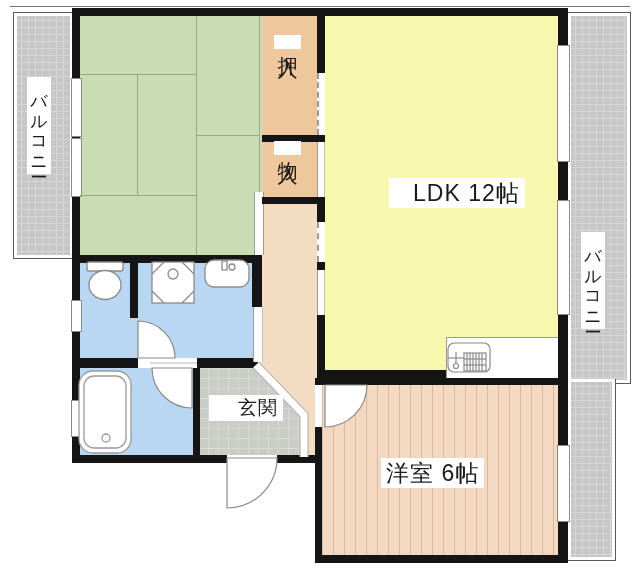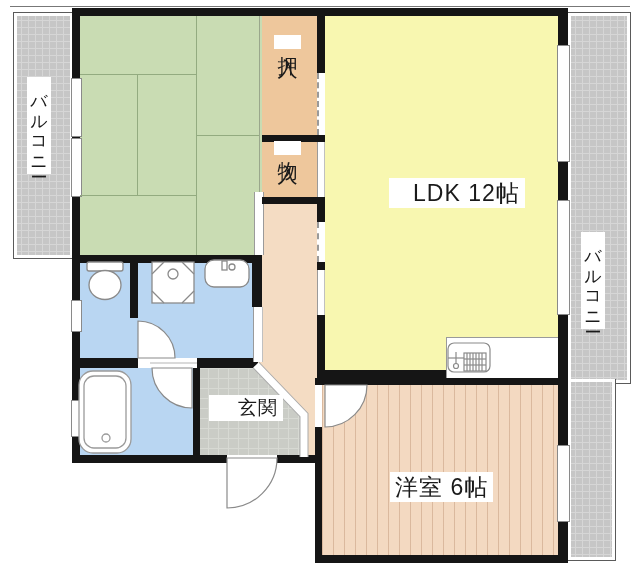--- a/index.html
+++ b/index.html
@@ -46,21 +46,21 @@
   .thinline-v { position:absolute; width:0; border-left:1px solid #9aa78c; z-index:2; }
   
   svg.overlay { position:absolute; left:0; top:0; z-index:5; pointer-events:none; }
   
   .lbl { position:absolute; z-index:6; background:#fff; padding:2px 5px;
          font-size:23px; line-height:1.15; letter-spacing:1px; white-space:nowrap; }
   .lbl.small { font-size:19px; }
   .lbl.vert { writing-mode:vertical-rl; text-orientation:mixed; padding:5px 2px; letter-spacing:2px; }
   .lbl-washitsu { left:119px; top:115px; }
   .lbl-ldk      { left:389px; top:178px;padding-left:24px; }
-  .lbl-yoshitsu { left:381px; top:472px;margin-left:9px; }
+  .lbl-yoshitsu { left:381px; top:458px; }
   .lbl-genkan   { left:209px; top:395px;padding-left:29px; }
   .lbl-oshiire  { left:274px; top:35px;  font-size:20px; }
   .lbl-monoire  { left:274px; top:141px; font-size:20px; padding:2px 2px;}
   .lbl-bal-left { left:27px;  top:77px;  font-size:17px; }
   .lbl-bal-right{ left:581px; top:232px; font-size:17px; }
 </style>
 </head>
 <body>
 
 <div class="plan">

